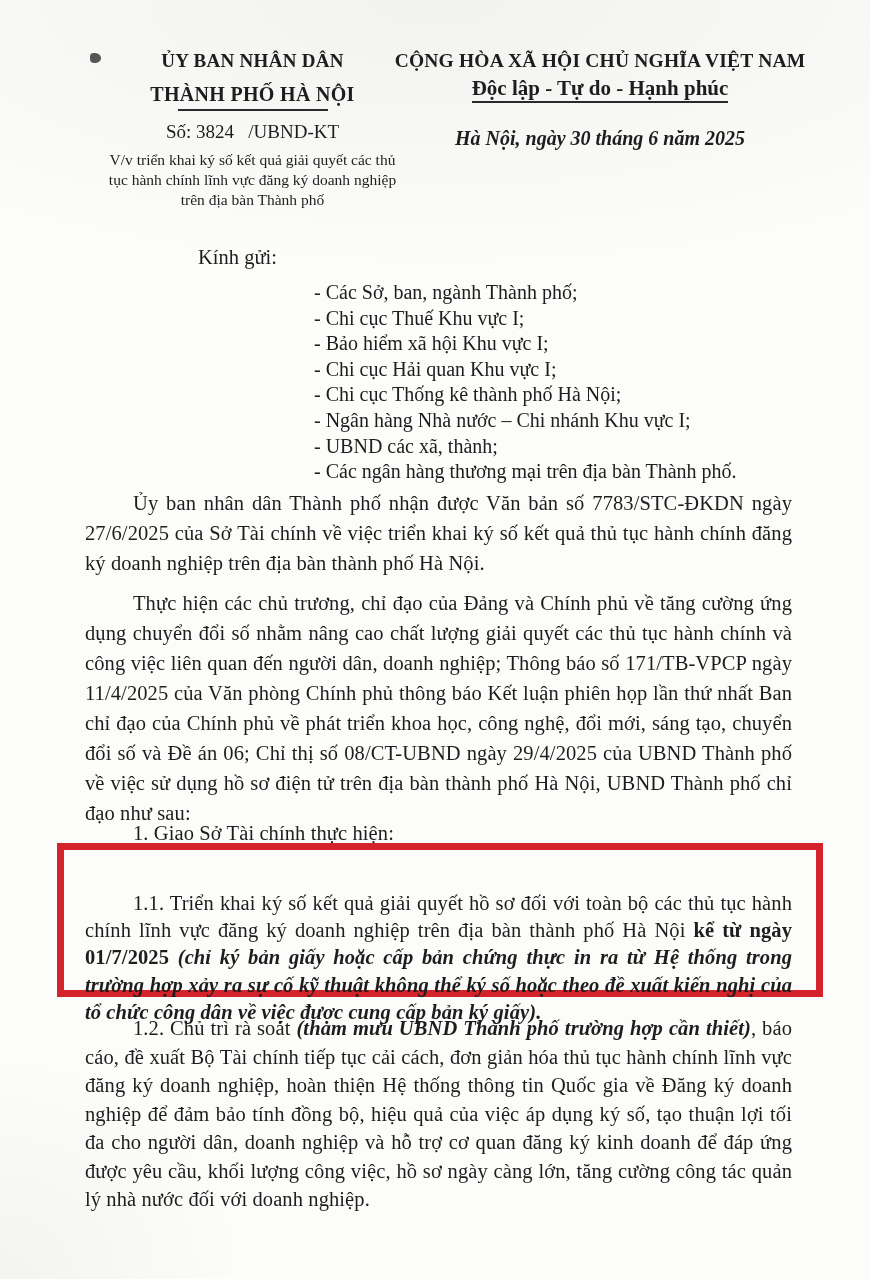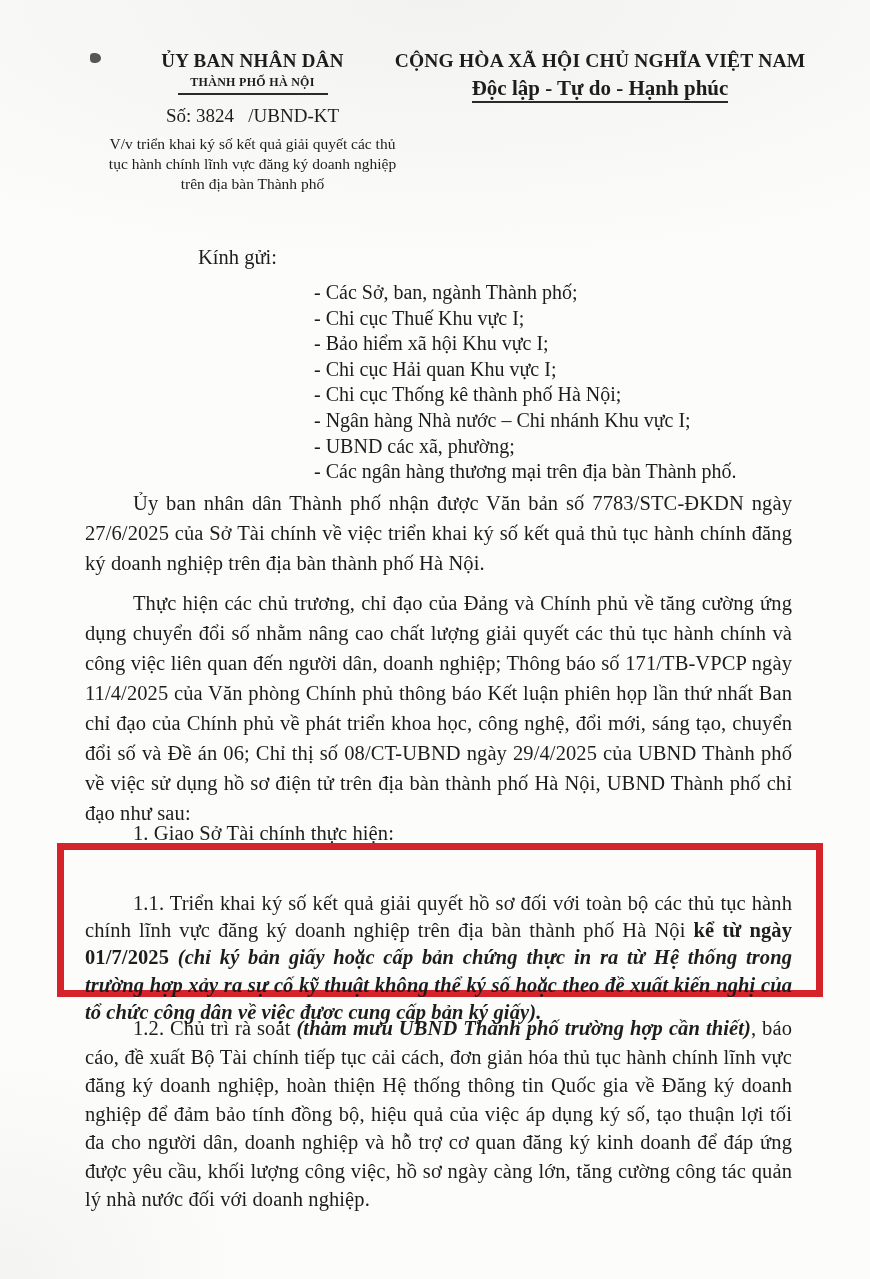--- a/index.html
+++ b/index.html
@@ -14,21 +14,21 @@
     color:#1d1d1d;
     overflow:hidden;
     -webkit-font-smoothing:antialiased;
   }
   .abs { position:absolute; }
   .ctr { text-align:center; }
 
   
   .hdr-left  { left:95px;  top:50px; width:315px; }
   .org1 { font-size:19px; font-weight:700; letter-spacing:0.3px; }
-  .org2 { font-size:12px; font-weight:700; letter-spacing:0.3px; margin-top:3px; }
+  .org2 { font-size:20px; font-weight:700; letter-spacing:0.3px; margin-top:11px; }
   .org-rule { width:150px; height:0; border-bottom:2.5px solid #2a2a2a; margin:3px auto 0 auto; }
   .doc-number { font-size:19px; margin-top:10px; white-space:pre-wrap; }
   .subject { font-size:15.5px; line-height:20px; margin:7px auto 0 auto; width:302px; }
 
   
   .hdr-right { left:385px; top:50px; width:430px; }
   .nat1 { font-size:19.5px; font-weight:700; letter-spacing:0.2px; }
   .nat2 { font-size:21px; font-weight:700; display:inline-block;
           border-bottom:2.5px solid #2a2a2a; padding-bottom:0; margin-top:4px; }
   .dateline { font-size:20px; font-weight:700; font-style:italic; margin-top:24px; }
@@ -71,32 +71,33 @@
     <div class="org-rule"></div>
     <div class="doc-number">Số: 3824   /UBND-KT</div>
     <div class="subject">V/v triển khai ký số kết quả giải quyết các thủ tục hành chính lĩnh vực đăng ký doanh nghiệp trên địa bàn Thành phố</div>
   </div>
 
   <div class="abs hdr-right ctr">
     <div class="nat1">CỘNG HÒA XÃ HỘI CHỦ NGHĨA VIỆT NAM</div>
     <div>
       <span class="nat2">Độc lập - Tự do - Hạnh phúc</span>
     </div>
+    <div class="dateline">Hà Nội, ngày 30 tháng 6  năm 2025</div>
   </div>
 
   <div class="abs kinh-gui">Kính gửi:</div>
 
   <div class="abs recipients">
     <div>- Các Sở, ban, ngành Thành phố;</div>
     <div>- Chi cục Thuế Khu vực I;</div>
     <div>- Bảo hiểm xã hội Khu vực I;</div>
     <div>- Chi cục Hải quan Khu vực I;</div>
     <div>- Chi cục Thống kê thành phố Hà Nội;</div>
     <div>- Ngân hàng Nhà nước – Chi nhánh Khu vực I;</div>
-    <div>- UBND các xã, phường;</div>
+    <div>- UBND các xã, thành;</div>
     <div>- Các ngân hàng thương mại trên địa bàn Thành phố.</div>
   </div>
 
   <div class="abs para p1">Ủy ban nhân dân Thành phố nhận được Văn bản số 7783/STC-ĐKDN ngày 27/6/2025 của Sở Tài chính về việc triển khai ký số kết quả thủ tục hành chính đăng ký doanh nghiệp trên địa bàn thành phố Hà Nội.</div>
 
   <div class="abs para p2">Thực hiện các chủ trương, chỉ đạo của Đảng và Chính phủ về tăng cường ứng dụng chuyển đổi số nhằm nâng cao chất lượng giải quyết các thủ tục hành chính và công việc liên quan đến người dân, doanh nghiệp; Thông báo số 171/TB-VPCP ngày 11/4/2025 của Văn phòng Chính phủ thông báo Kết luận phiên họp lần thứ nhất Ban chỉ đạo của Chính phủ về phát triển khoa học, công nghệ, đổi mới, sáng tạo, chuyển đổi số và Đề án 06; Chỉ thị số 08/CT-UBND ngày 29/4/2025 của UBND Thành phố về việc sử dụng hồ sơ điện tử trên địa bàn thành phố Hà Nội, UBND Thành phố chỉ đạo như sau:</div>
 
   <div class="abs para h1">1. Giao Sở Tài chính thực hiện:</div>
 
   <div class="abs highlight-box"></div>

